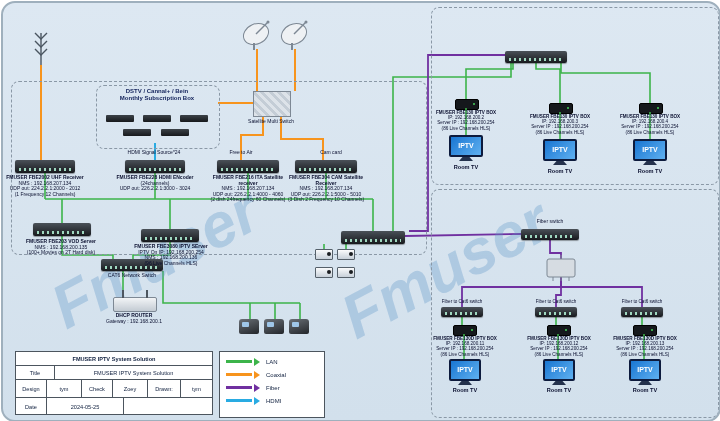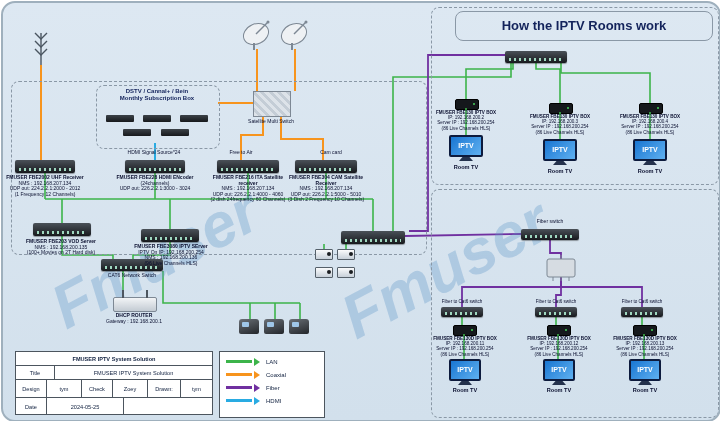--- a/index.html
+++ b/index.html
@@ -136,23 +136,20 @@
         <line x1="14" y1="-4" x2="14" y2="0" stroke="#7d8894"></line>
     </g>
   </svg>
 
   <div class="abs wm" style="left:40px;top:220px;">Fmuser</div>
   <div class="abs wm" style="left:330px;top:230px;">Fmuser</div>
 
   <div class="abs dash" style="left:8px;top:78px;width:414px;height:172px;"></div>
 
   <div class="abs dash" style="left:428px;top:4px;width:286px;height:176px;"></div>
-  <div class="abs solid" style="left:452px;top:8px;width:256px;height:28px;z-index:3;">
-    <div class="sec-title" style="text-align:center;line-height:28px;">How the IPTV Rooms work</div>
-  </div>
 
   <div class="abs dash" style="left:428px;top:186px;width:286px;height:227px;"></div>
 
   <div class="abs dash" style="left:93px;top:82px;width:122px;height:62px;z-index:3;"></div>
   <div class="abs lbl" style="left:95px;top:85px;width:118px;font-size:6px;line-height:7px;font-weight:bold;color:#13235b;">
     <div>DSTV / Cannal+ / Bein</div>
       <div>Monthly Subscription Box</div>
   </div>
   <div class="abs stbS" style="left:103px;top:112px;width:28px;height:7px;"></div>
   <div class="abs stbS" style="left:140px;top:112px;width:28px;height:7px;"></div>

